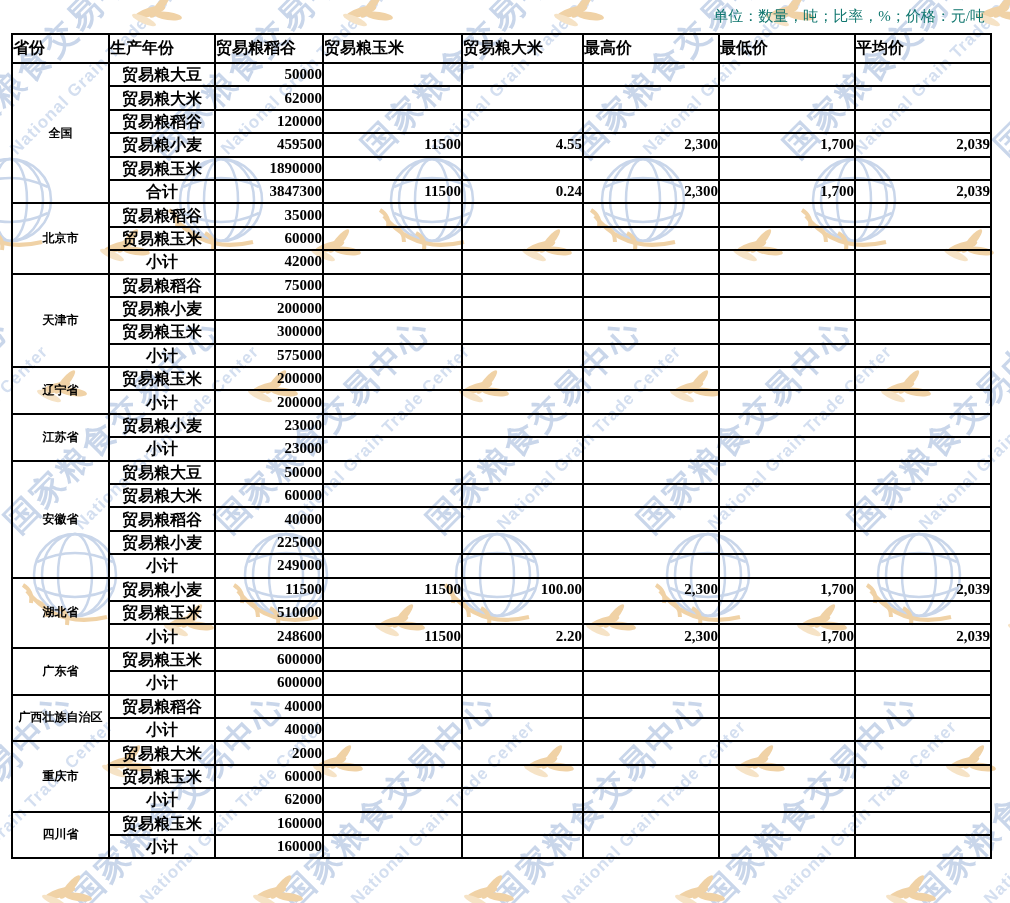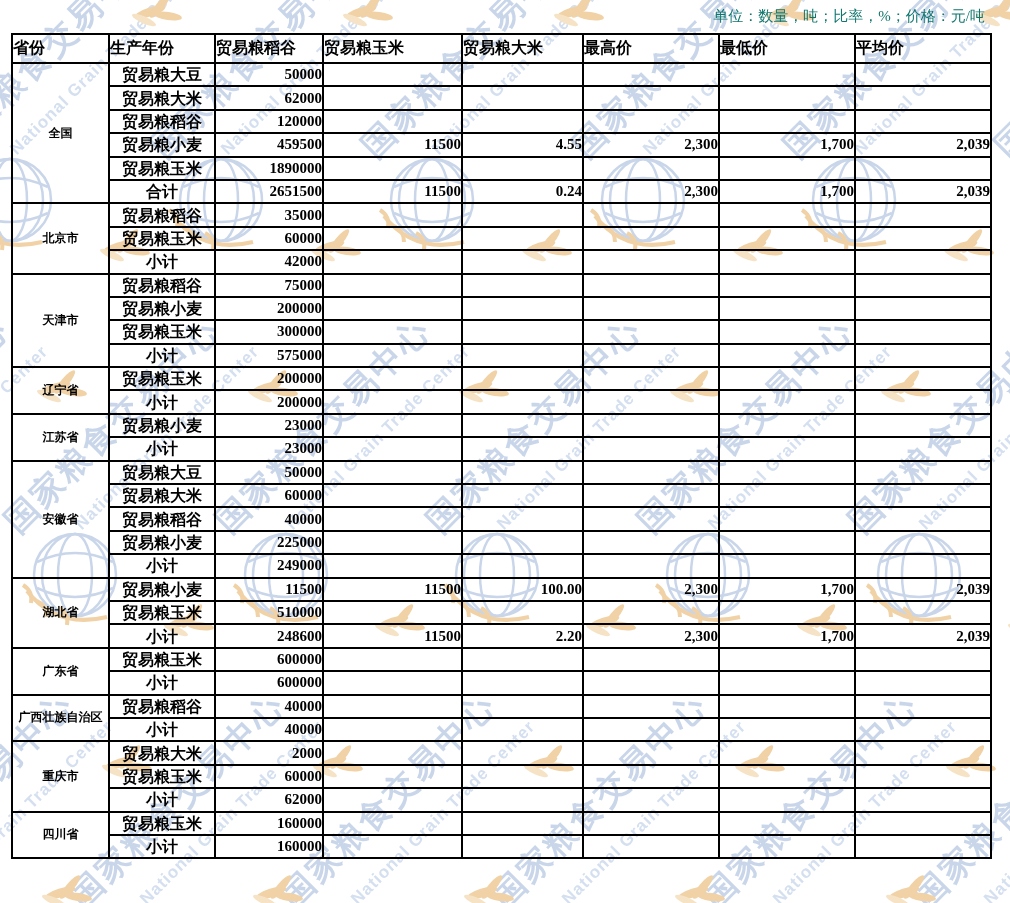--- a/index.html
+++ b/index.html
@@ -803,21 +803,21 @@
         <td class="prod">贸易粮玉米</td>
         <td class="num">1890000</td>
         <td class="num"></td>
         <td class="num"></td>
         <td class="num"></td>
         <td class="num"></td>
         <td class="num"></td>
       </tr>
       <tr>
         <td class="prod">合计</td>
-        <td class="num">2651500</td>
+        <td class="num">3847300</td>
         <td class="num">11500</td>
         <td class="num">0.24</td>
         <td class="num">2,300</td>
         <td class="num">1,700</td>
         <td class="num">2,039</td>
       </tr>
       <tr>
         <td rowspan="3" class="prov">北京市</td>
         <td class="prod">贸易粮稻谷</td>
         <td class="num">35000</td>

